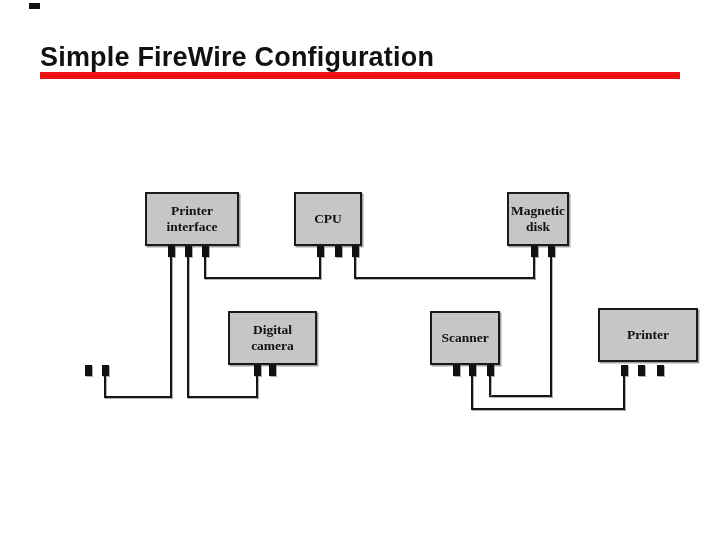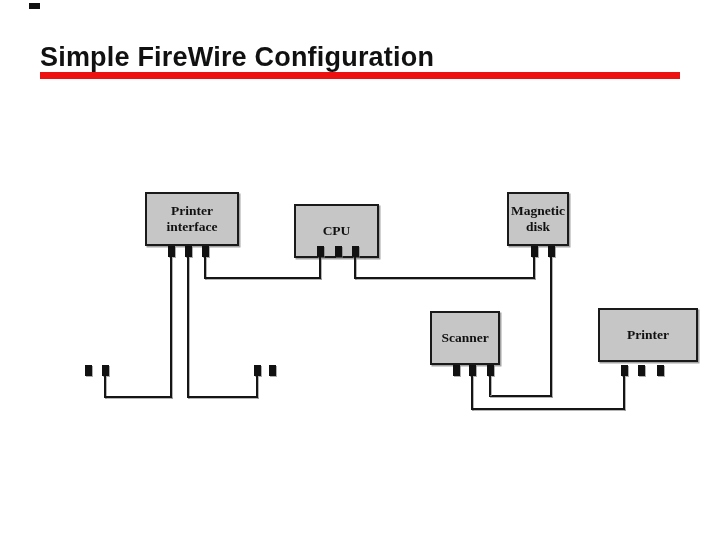--- a/index.html
+++ b/index.html
@@ -55,25 +55,28 @@
 <div class="slide">
 
   <div class="corner-mark"></div>
 
   <div class="title">Simple FireWire Configuration</div>
   <div class="rule"></div>
 
   <div class="node" style="left:145px; top:192px; width:94px; height:54px">
     <span class="lbl">Printer interface</span>
   </div>
-  <div class="node" style="left:294px; top:204px; width:85px; height:54px">
+  <div class="node" style="left:294px; top:192px; width:68px; height:54px">
     <span class="lbl">CPU</span>
   </div>
   <div class="node" style="left:507px; top:192px; width:62px; height:54px">
     <span class="lbl">Magnetic disk</span>
+  </div>
+  <div class="node" style="left:228px; top:311px; width:89px; height:54px">
+    <span class="lbl">Digital camera</span>
   </div>
   <div class="node" style="left:430px; top:311px; width:70px; height:54px">
     <span class="lbl">Scanner</span>
   </div>
   <div class="node" style="left:598px; top:308px; width:100px; height:54px">
     <span class="lbl">Printer</span>
   </div>
 
   <div class="port" style="left:168px; top:246px"></div>
   <div class="port" style="left:185px; top:246px"></div>

